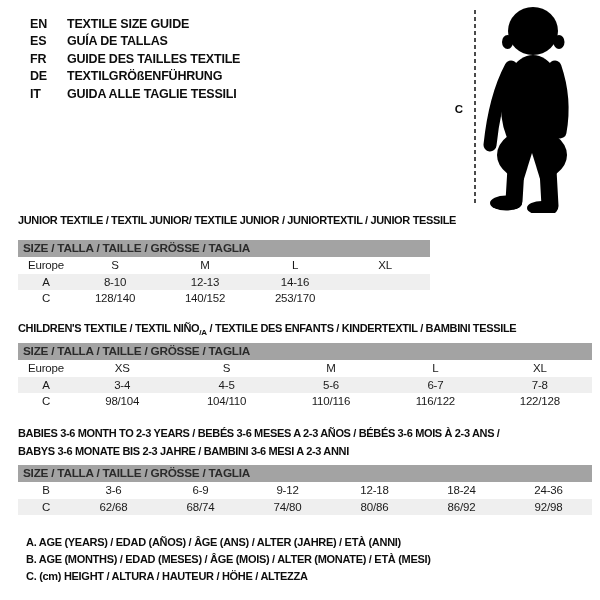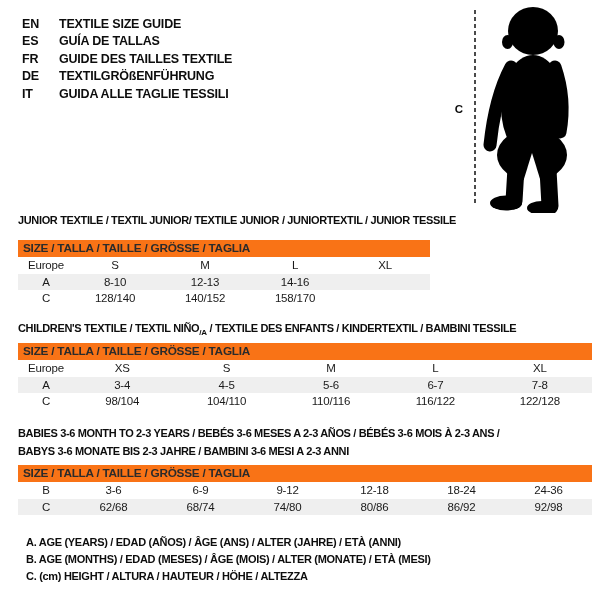--- a/index.html
+++ b/index.html
@@ -1,21 +1,21 @@
 <!DOCTYPE html>
 <html><head>
 <meta charset="utf-8">
 <style>
   html,body{margin:0;padding:0;background:#fff;}
   .canvas{position:relative;width:600px;height:600px;background:#ffffff;overflow:hidden;
           font-family:"Liberation Sans",sans-serif;color:#111;}
 
   
   .lang-list{position:absolute;left:22px;top:15px;}
-  .lang-row{display:flex;height:17.5px;align-items:center;}
+  .lang-row{display:flex;height:17.5px;align-items:center;margin-left:8px;}
   .lang-code{width:37px;font-size:12.5px;font-weight:700;letter-spacing:-0.2px;color:#0d0d0d;}
   .lang-title{font-size:12.5px;font-weight:700;letter-spacing:-0.2px;color:#0d0d0d;white-space:nowrap;}
 
   
   .measure-line{position:absolute;left:474px;top:10px;width:2px;height:196px;
     background:repeating-linear-gradient(to bottom,#4a4a4a 0 4px,transparent 4px 7px);}
   .measure-label{position:absolute;left:450px;top:103px;width:18px;text-align:center;
     font-size:11.5px;font-weight:700;color:#0d0d0d;}
   .baby{position:absolute;left:480px;top:5px;width:100px;height:208px;}
 
@@ -23,21 +23,21 @@
   .sec-title{position:absolute;left:18px;font-size:11px;font-weight:700;color:#0d0d0d;
     letter-spacing:-0.35px;line-height:18px;white-space:nowrap;}
   .st1{top:211px;} .st2{top:319px;} .st3{top:424px;}
   .sec-title sub{font-size:8px;letter-spacing:-0.2px;}
 
   
   .tbl{position:absolute;left:18px;}
   .t1{top:240px;width:412px;}
   .t2{top:343px;width:574px;}
   .t3{top:465px;width:574px;}
-  .tbl-bar{height:17px;line-height:17px;background:#f97316;font-size:11.8px;font-weight:700;
+  .tbl-bar{height:17px;line-height:17px;background:#a3a3a3;font-size:11.8px;font-weight:700;
     color:#2b2b2b;padding-left:5px;letter-spacing:-0.25px;box-sizing:border-box;}
   .tbl-row{display:grid;height:16.5px;line-height:16.5px;font-size:11.5px;
     letter-spacing:-0.2px;color:#1a1a1a;}
   .cols4{grid-template-columns:52px repeat(4,1fr);}
   .cols5{grid-template-columns:52px repeat(5,1fr);}
   .cols6{grid-template-columns:52px repeat(6,1fr);}
   .tbl-row .lbl{padding-left:4px;text-align:center;}
   .tbl-row .cell{text-align:center;}
   .shaded{background:#efefef;}
 
@@ -108,21 +108,21 @@
     <div class="tbl-row cols4 shaded">
       <span class="lbl">A</span>
       <span class="cell">8-10</span>
       <span class="cell">12-13</span>
       <span class="cell">14-16</span>
     </div>
     <div class="tbl-row cols4">
       <span class="lbl">C</span>
       <span class="cell">128/140</span>
       <span class="cell">140/152</span>
-      <span class="cell">158/170</span>
+      <span class="cell">253/170</span>
     </div>
   </div>
 
   <div class="sec-title st2">
     <span>CHILDREN'S TEXTILE / TEXTIL NIÑO</span><sub>/A</sub><span> / TEXTILE DES ENFANTS / KINDERTEXTIL / BAMBINI TESSILE</span>
   </div>
   <div class="tbl t2">
     <div class="tbl-bar">SIZE / TALLA / TAILLE / GRÖSSE / TAGLIA</div>
     <div class="tbl-row cols5">
       <span class="lbl">Europe</span>

